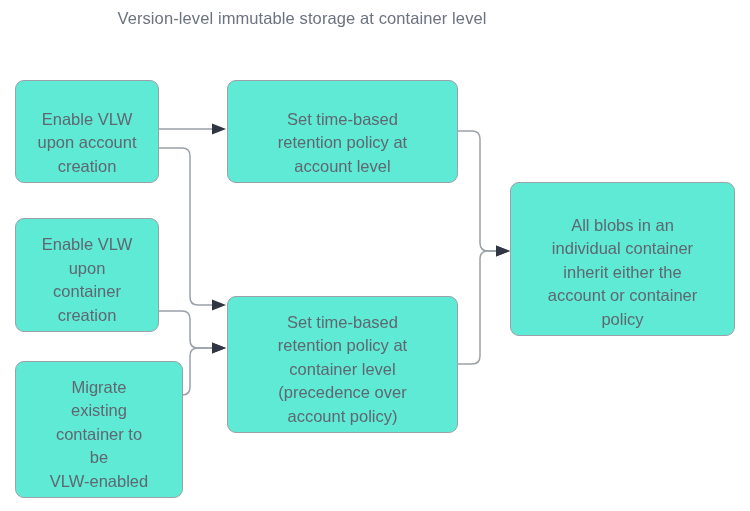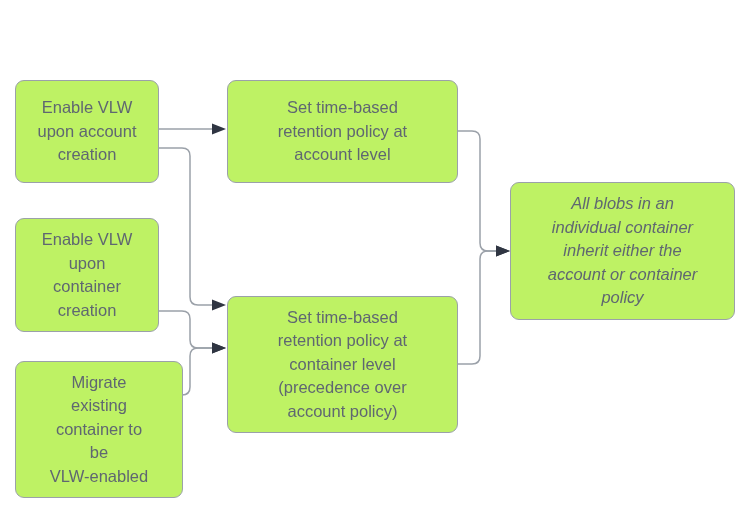--- a/index.html
+++ b/index.html
@@ -26,23 +26,23 @@
     line-height: 20px;
     color: #6b7280;
     letter-spacing: 0.1px;
     white-space: nowrap;
   }
   .node {
     position: absolute;
     box-sizing: border-box;
     border: 1.4px solid #9ba1a9;
     border-radius: 9px;
-    background: #bef264;
+    background: #5eead4;
     display: flex;
-    align-items: center;
+    align-items: flex-end;
     justify-content: center;
     text-align: center;
     color: #5f6771;
     font-size: 16.5px;
     line-height: 23.5px;
     padding: 4px 16px;
     white-space: pre-line;
   }
   #edge-layer {
     position: absolute;
@@ -62,20 +62,21 @@
   #edge-layer polygon.arrowhead {
     fill: #2f3542;
     stroke: none;
   }
 </style>
 </head>
 <body>
 
 <div id="canvas">
 
+  <div id="diagram-title">Version-level immutable storage at container level</div>
 
   <svg id="edge-layer" viewBox="0 0 750 511">
       <g>
         <path d="M 159 129 L 212 129"></path>
         <polygon points="212,123.5 226,129 212,134.5" class="arrowhead"></polygon>
       </g>
       <g>
         <path d="M 159 148 L 182 148 Q 190 148 190 156 L 190 297 Q 190 305 198 305 L 212 305"></path>
         <polygon points="212,299.5 226,305 212,310.5" class="arrowhead"></polygon>
       </g>
@@ -111,20 +112,20 @@
       <div class="node" style="left: 15px; top: 361px; width: 168px; height: 137px;"><span>Migrate
 existing
 container to
 be
 VLW-enabled</span></div>
       <div class="node" style="left: 227px; top: 296px; width: 231px; height: 137px;"><span>Set time-based
 retention policy at
 container level
 (precedence over
 account policy)</span></div>
-      <div class="node" style="left: 510px; top: 182px; width: 225px; height: 138px; font-style: italic;"><span>All blobs in an
+      <div class="node" style="left: 510px; top: 182px; width: 225px; height: 154px;"><span>All blobs in an
 individual container
 inherit either the
 account or container
 policy</span></div>
     </div>
 
 </div>
 
 </body></html>

